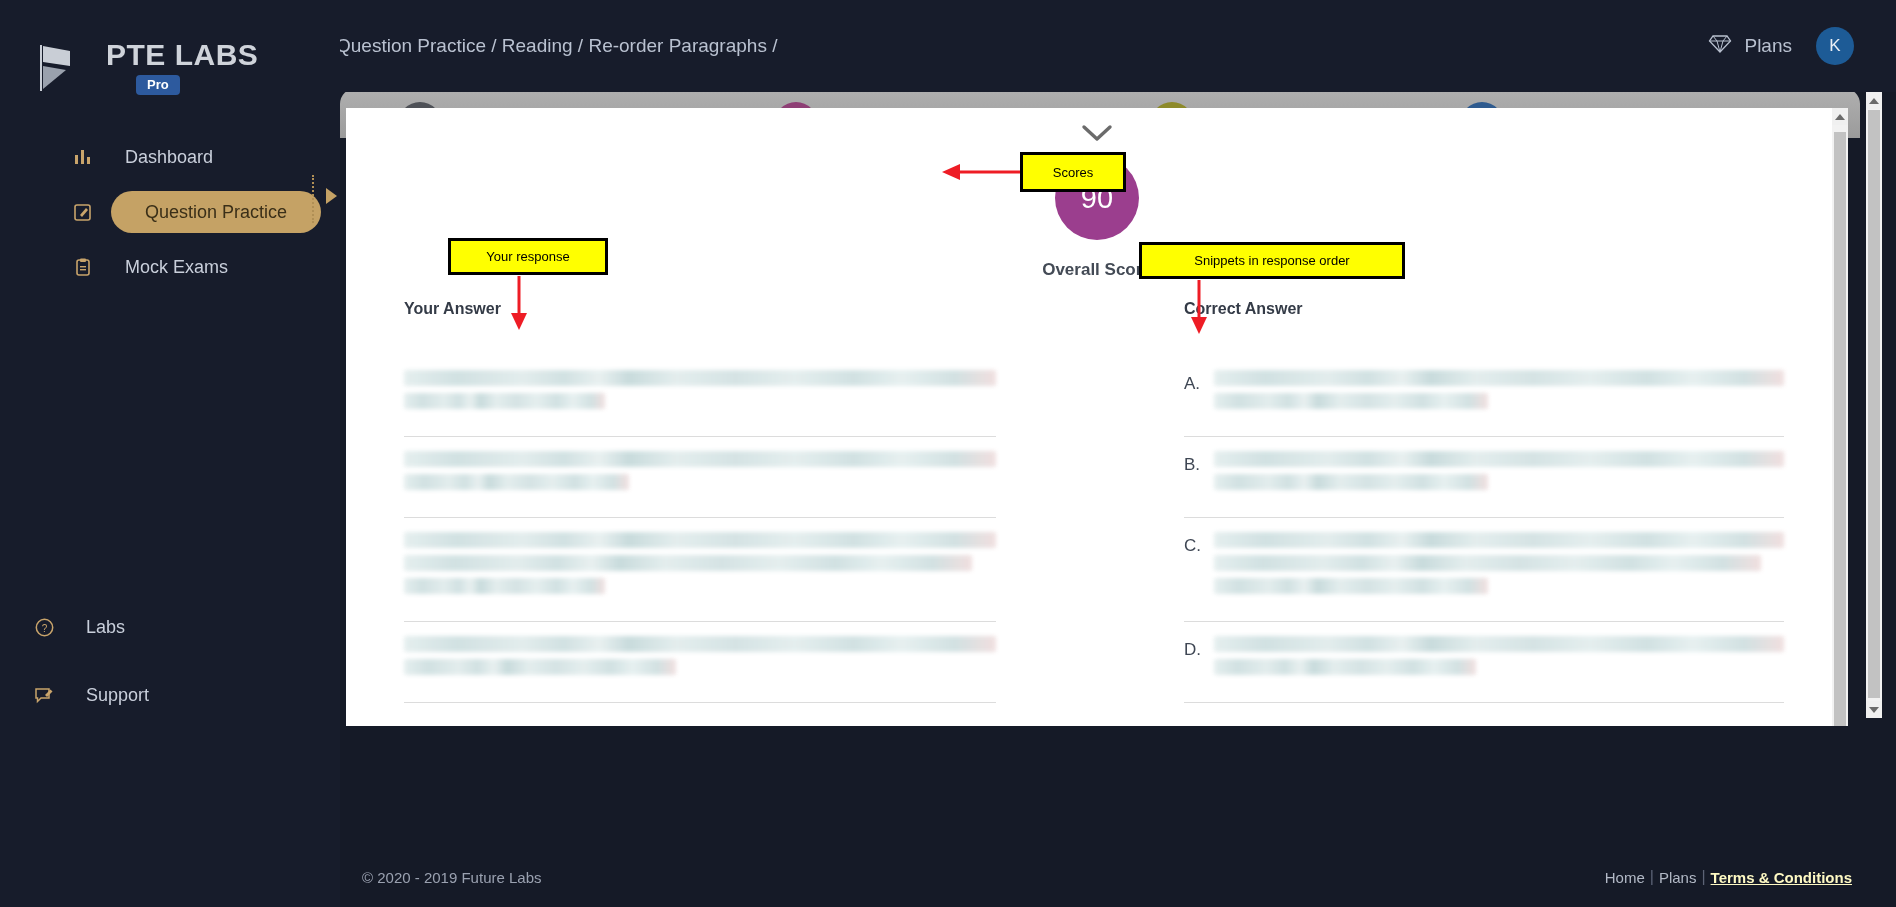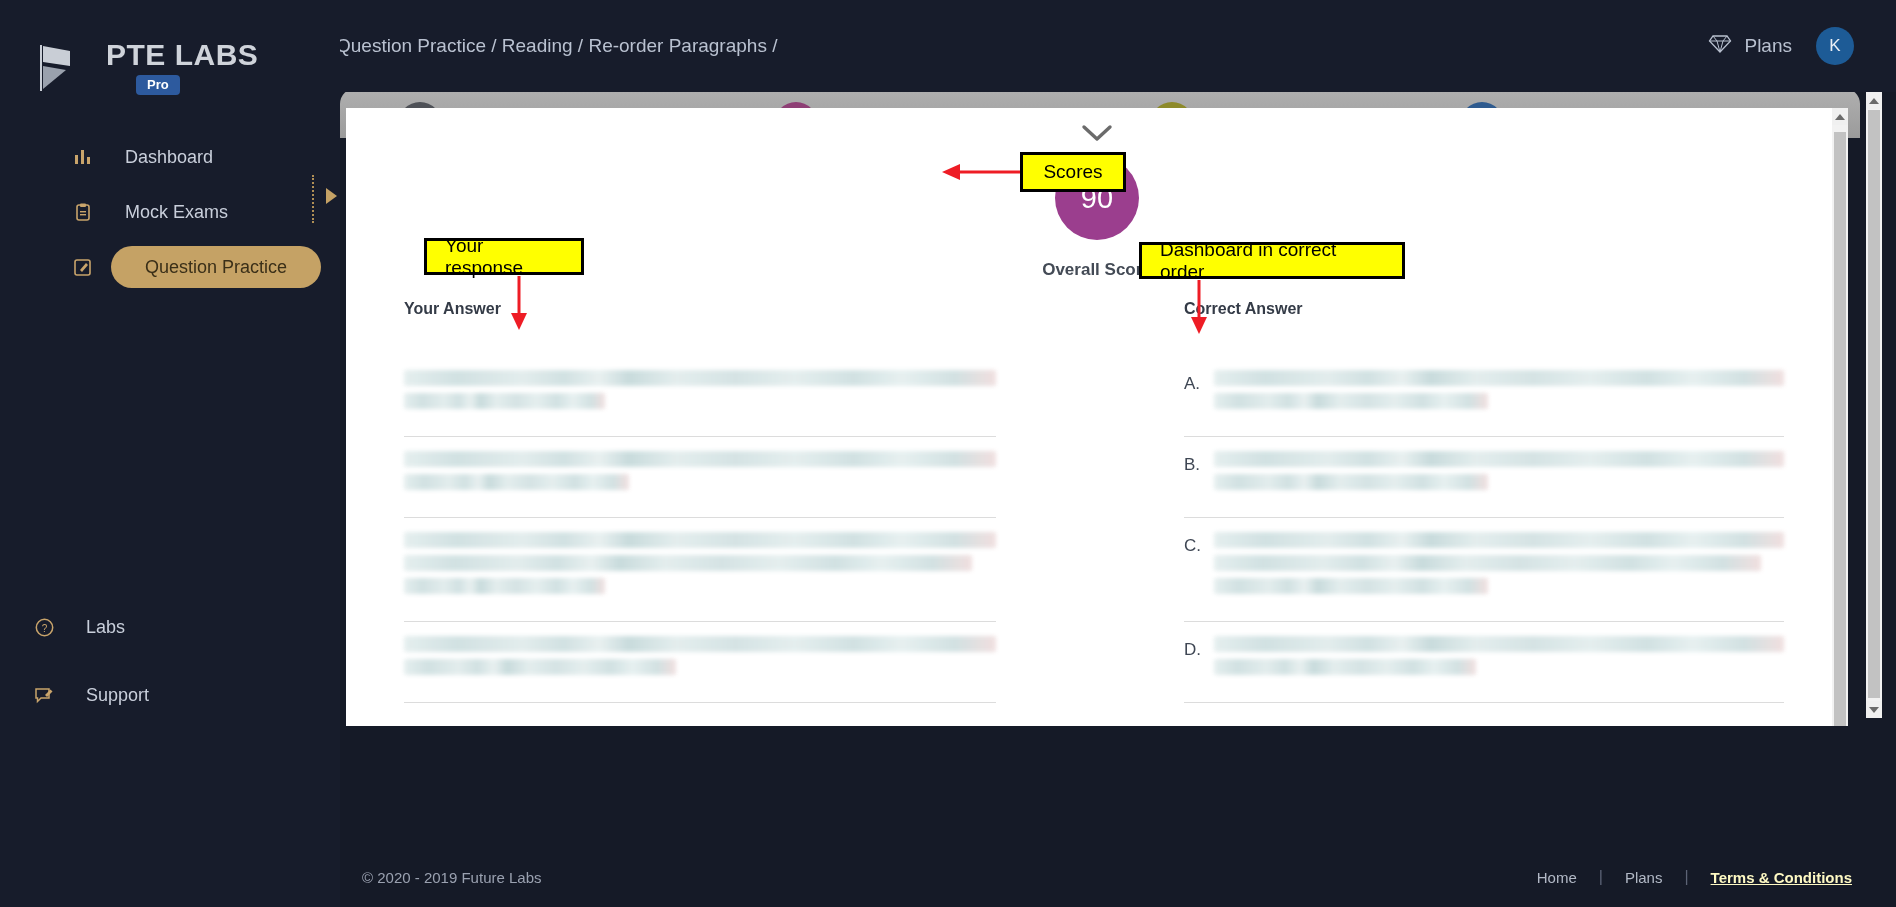--- a/index.html
+++ b/index.html
@@ -104,40 +104,40 @@
   .bl.w100 { width: 100%; }
   .bl.w96  { width: 96%; }
   .bl.w34  { width: 34%; }
   .bl.w38  { width: 38%; }
   .bl.w46  { width: 46%; }
   .bl.w48  { width: 48%; }
 
   
   .anno {
     position: absolute; background: #ffff00; border: 3px solid #000000;
-    color: #000; font-size: 19px; display: flex; align-items: center;
-    justify-content: center; padding: 6px 18px; z-index: 30;
+    color: #000; font-size: 13px; display: flex; align-items: center;
+    justify-content: center; padding: 6px 18px; z-index: 30; text-align: center;
   }
   .arrow-svg { position: absolute; z-index: 30; }
 
   
   .sb { position: absolute; width: 16px; background: #f2f2f2; z-index: 20; }
   .sb .thumb { position: absolute; left: 2px; width: 12px; background: #c2c2c2; }
   .sb .btn { position: absolute; left: 0; width: 16px; height: 17px; background: #f0f0f0;
              display: flex; align-items: center; justify-content: center; cursor: pointer; }
   .tri-up { width: 0; height: 0; border-left: 5px solid transparent; border-right: 5px solid transparent; border-bottom: 6px solid #6b6b6b; }
   .tri-dn { width: 0; height: 0; border-left: 5px solid transparent; border-right: 5px solid transparent; border-top: 6px solid #6b6b6b; }
 
   
   .footer {
     position: absolute; left: 340px; bottom: 0; width: 1556px; height: 60px;
     display: flex; align-items: center; background: #151a27;
   }
   .copyright { color: #9aa1b0; font-size: 15px; margin-left: 22px; }
-  .footer-links { margin-left: auto; display: flex; align-items: center; gap: 22px; padding-right: 44px; }
+  .footer-links { margin-left: auto; display: flex; align-items: center; gap: 5px; padding-right: 44px; }
   .footer-links a { color: #b2b9c6; font-size: 15px; text-decoration: none; cursor: pointer; }
   .footer-links .sep { color: #5c6375; }
   .footer-links .tc { font-weight: bold; color: #fef9c3; text-decoration: underline; }
 </style>
 </head>
 <body>
 
 <div class="app">
 
   <div class="sidebar">
@@ -160,42 +160,42 @@
         <span class="nav-icon">
           <svg width="20" height="20" viewBox="0 0 20 20">
               <rect x="2" y="8" width="3" height="9" fill="#c9a46b"></rect>
               <rect x="8" y="3" width="3" height="14" fill="#c9a46b"></rect>
               <rect x="14" y="10" width="3" height="7" fill="#c9a46b"></rect>
             </svg>
         </span>
         <span class="nav-label">Dashboard</span>
       </div>
 
+      <div class="nav-item active">
+        <span class="nav-icon">
+          <svg width="20" height="20" viewBox="0 0 20 20">
+              <rect x="2" y="3" width="15" height="15" rx="2" fill="none" stroke="#c9a46b" stroke-width="1.6"></rect>
+              <path d="M7 13 L13 6 L15 8 L9 15 Z" fill="#c9a46b"></path>
+            </svg>
+        </span>
+        <span class="pill">
+          <span class="nav-label">Question Practice</span>
+        </span>
+      </div>
+
       <div class="nav-item">
         <span class="nav-icon">
           <svg width="20" height="20" viewBox="0 0 20 20">
               <rect x="4" y="3" width="12" height="15" rx="2" fill="none" stroke="#c9a46b" stroke-width="1.6"></rect>
               <rect x="7" y="1.5" width="6" height="3.5" rx="1" fill="#c9a46b"></rect>
               <rect x="7" y="9" width="6" height="1.4" fill="#c9a46b"></rect>
               <rect x="7" y="12" width="6" height="1.4" fill="#c9a46b"></rect>
             </svg>
         </span>
         <span class="nav-label">Mock Exams</span>
-      </div>
-
-      <div class="nav-item active">
-        <span class="nav-icon">
-          <svg width="20" height="20" viewBox="0 0 20 20">
-              <rect x="2" y="3" width="15" height="15" rx="2" fill="none" stroke="#c9a46b" stroke-width="1.6"></rect>
-              <path d="M7 13 L13 6 L15 8 L9 15 Z" fill="#c9a46b"></path>
-            </svg>
-        </span>
-        <span class="pill">
-          <span class="nav-label">Question Practice</span>
-        </span>
       </div>
     </div>
 
     <div class="dotted-div"></div>
     <div class="expand-arrow"></div>
 
     <div class="nav-bottom">
       <div class="nav-item">
         <span class="nav-icon">
           <svg width="21" height="21" viewBox="0 0 21 21">
@@ -341,27 +341,27 @@
         </div>
     </div>
   </div>
 
   <div class="anno" style="left:1020px; top:152px; width:106px; height:40px;">Scores</div>
   <svg class="arrow-svg" style="left:938px; top:160px;" width="86" height="24">
     <line x1="82" y1="12" x2="20" y2="12" stroke="#ee1c25" stroke-width="3"></line>
     <polygon points="4,12 22,4 22,20" fill="#ee1c25"></polygon>
   </svg>
 
-  <div class="anno" style="left:424px; top:238px; width:160px; height:37px;">Your response</div>
+  <div class="anno" style="left:448px; top:238px; width:160px; height:37px;">Your response</div>
   <svg class="arrow-svg" style="left:508px; top:276px;" width="24" height="56">
     <line x1="11" y1="0" x2="11" y2="42" stroke="#ee1c25" stroke-width="3"></line>
     <polygon points="11,54 3,37 19,37" fill="#ee1c25"></polygon>
   </svg>
 
-  <div class="anno" style="left:1139px; top:242px; width:266px; height:37px;">Dashboard in correct order</div>
+  <div class="anno" style="left:1139px; top:242px; width:266px; height:37px;">Snippets in response order</div>
   <svg class="arrow-svg" style="left:1188px; top:280px;" width="24" height="56">
     <line x1="11" y1="0" x2="11" y2="42" stroke="#ee1c25" stroke-width="3"></line>
     <polygon points="11,54 3,37 19,37" fill="#ee1c25"></polygon>
   </svg>
 
   <div class="footer">
     <div class="copyright">© 2020 - 2019 Future Labs</div>
     <div class="footer-links">
       <a>Home</a>
       <span class="sep">|</span>

